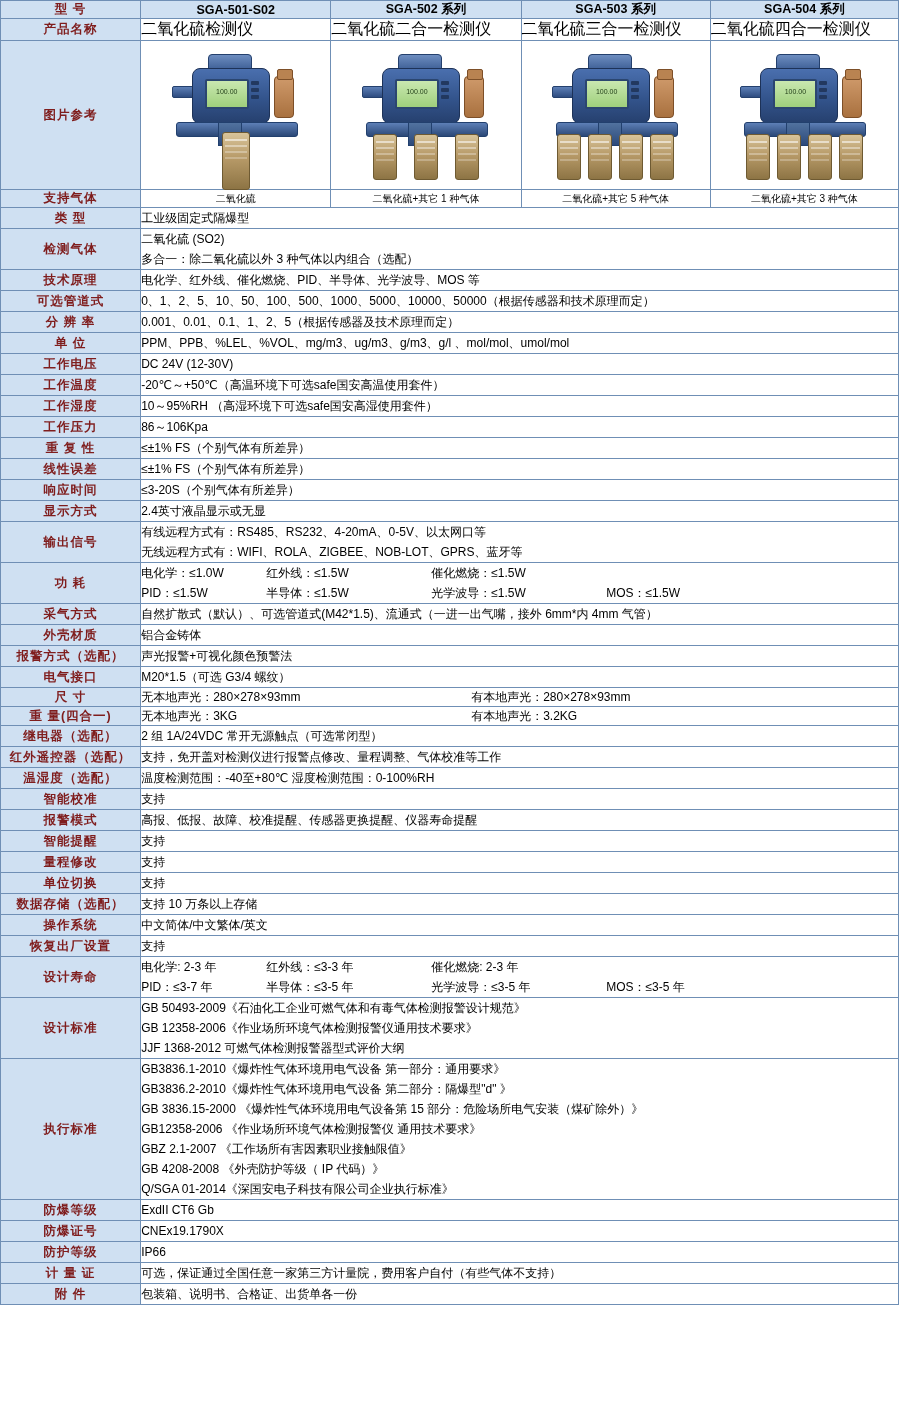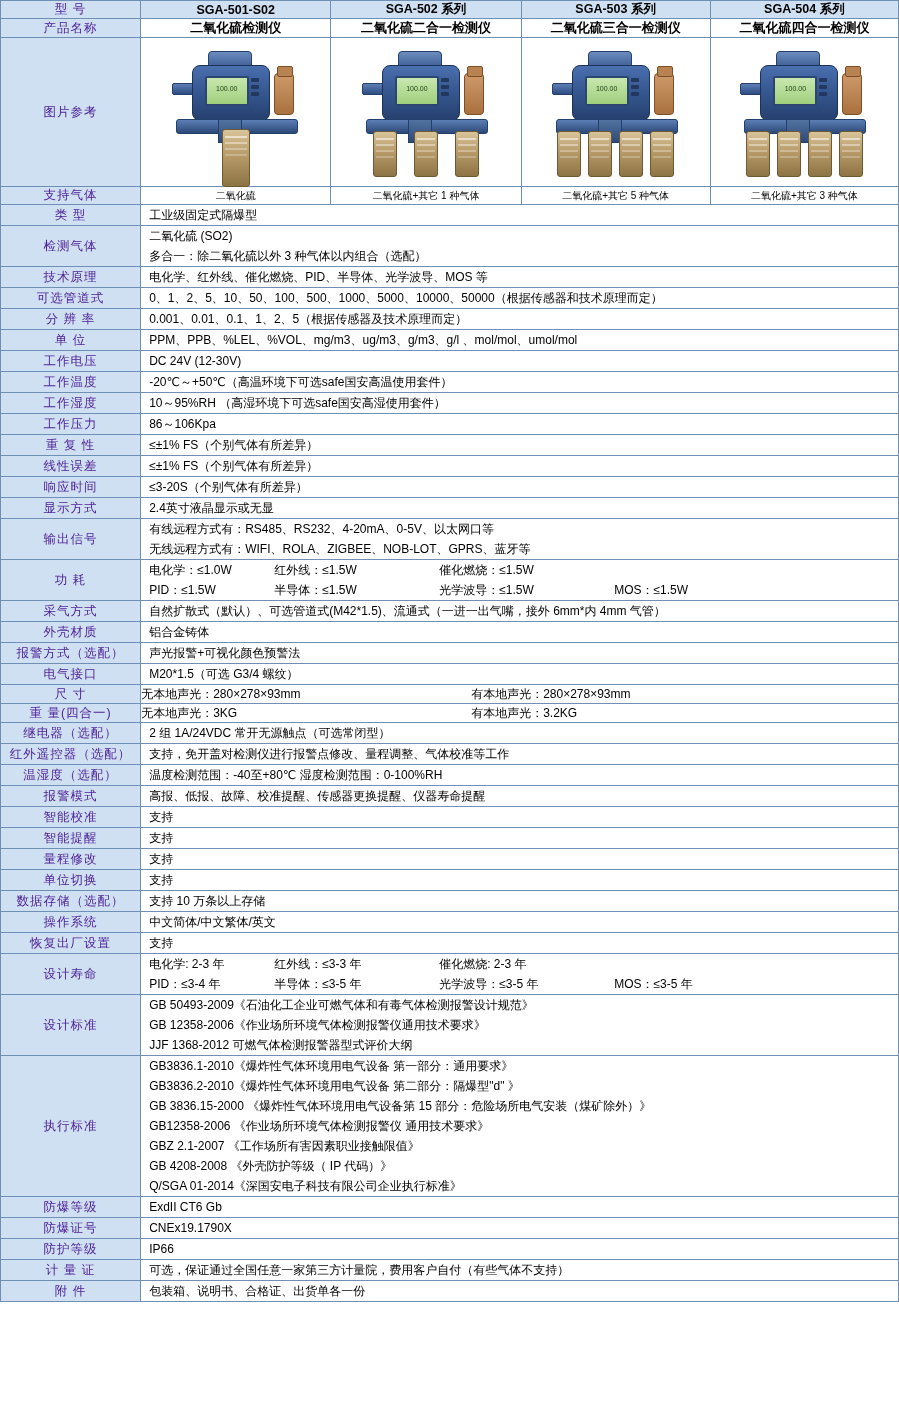--- a/index.html
+++ b/index.html
@@ -22,61 +22,60 @@
     table-layout: fixed;
   }
   table.spec td {
     border: 1px solid #6f8fb5;
     padding: 0;
     vertical-align: middle;
   }
   .lbl {
     background: #cfe0f2;
     text-align: center;
-    font-weight: normal;
-    color: #4c1d95;
+    font-weight: bold;
+    color: #7f1d1d;
     letter-spacing: 1px;
     font-size: 12.5px;
     padding: 5px 2px;
     width: 140px;
   }
   .val {
     background: #ffffff;
     padding: 5px 8px;
     font-size: 12px;
     line-height: 1.5;
   }
   .hdr {
     background: #cfe0f2;
     text-align: center;
     font-weight: bold;
     font-size: 12.5px;
     padding: 5px 2px;
   }
   .modelcell {
     background: #ffffff;
-    text-align: center;
-    font-size: 13px;
+    text-align: left;
+    font-size: 16px;
     padding: 5px 2px;
-    font-weight: bold;
   }
   .gascell {
     background: #ffffff;
     text-align: center;
     font-size: 10px;
     padding: 5px 2px;
   }
   .imgcell {
     background: #ffffff;
     text-align: center;
     padding: 4px 2px;
     height: 148px;
   }
   .multi-line > div {
-    padding: 1px 8px;
+    padding: 1px 0;
   }
   .cols {
     display: flex;
     flex-wrap: wrap;
   }
   .cols > div {
     white-space: nowrap;
   }
   
   .device {
@@ -564,32 +563,32 @@
         </tr>
         <tr>
           <td class="lbl">温湿度（选配）</td>
           <td class="val" colspan="4">
             <div class="multi-line">
               <div>温度检测范围：-40至+80℃  湿度检测范围：0-100%RH</div>
             </div>
           </td>
         </tr>
         <tr>
+          <td class="lbl">智能校准</td>
+          <td class="val" colspan="4">
+            <div class="multi-line">
+              <div>支持</div>
+            </div>
+          </td>
+        </tr>
+        <tr>
           <td class="lbl">报警模式</td>
           <td class="val" colspan="4">
             <div class="multi-line">
               <div>高报、低报、故障、校准提醒、传感器更换提醒、仪器寿命提醒</div>
-            </div>
-          </td>
-        </tr>
-        <tr>
-          <td class="lbl">智能校准</td>
-          <td class="val" colspan="4">
-            <div class="multi-line">
-              <div>支持</div>
             </div>
           </td>
         </tr>
         <tr>
           <td class="lbl">智能提醒</td>
           <td class="val" colspan="4">
             <div class="multi-line">
               <div>支持</div>
             </div>
           </td>
@@ -638,21 +637,21 @@
           <td class="lbl">设计寿命</td>
           <td class="val" colspan="4">
             <div class="multi-line">
               <div class="cols">
                 <div style="width:125px">电化学: 2-3 年</div>
                 <div style="width:165px">红外线：≤3-3 年</div>
                 <div style="width:175px">催化燃烧: 2-3 年</div>
                 <div style="width:auto"></div>
               </div>
               <div class="cols">
-                <div style="width:125px">PID：≤3-4 年</div>
+                <div style="width:125px">PID：≤3-7 年</div>
                 <div style="width:165px">半导体：≤3-5 年</div>
                 <div style="width:175px">光学波导：≤3-5 年</div>
                 <div style="width:auto">MOS：≤3-5 年</div>
               </div>
             </div>
           </td>
         </tr>
         <tr>
           <td class="lbl">设计标准</td>
           <td class="val" colspan="4">

